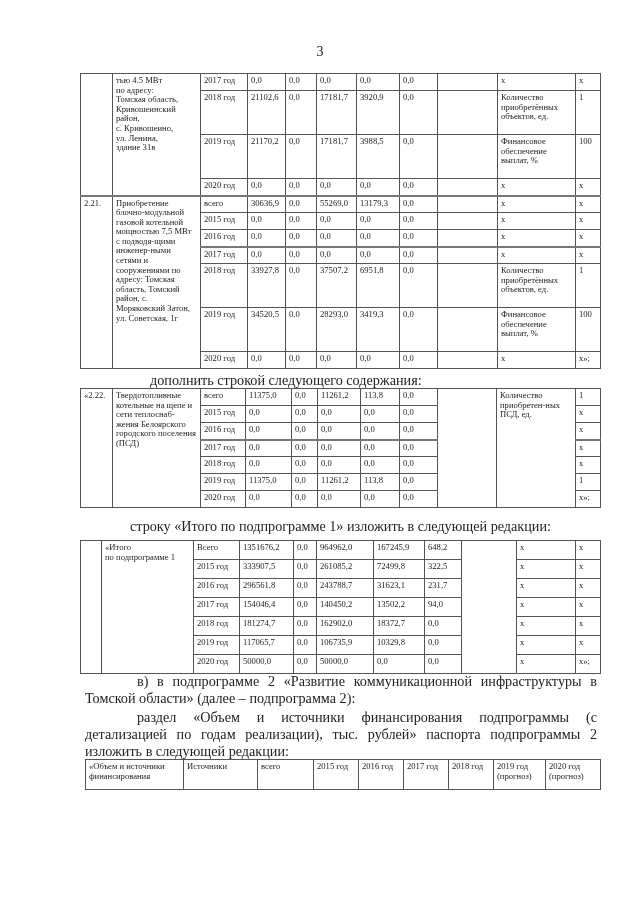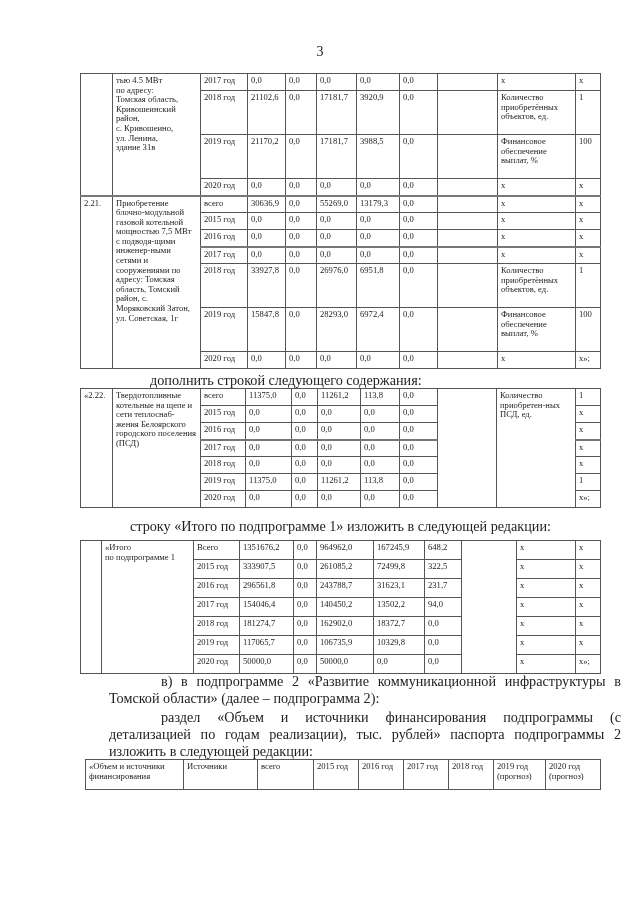--- a/index.html
+++ b/index.html
@@ -3,21 +3,21 @@
 <meta charset="utf-8">
 <style>
   html, body { margin:0; padding:0; background:#fff; }
   body { width:640px; height:905px; position:relative; overflow:hidden;
          font-family:"Liberation Serif", "DejaVu Serif", serif; color:#222; }
   .page-num { position:absolute; top:44px; left:0; width:640px; text-align:center; font-size:14px; }
   table.doc { position:absolute; border-collapse:collapse; table-layout:fixed; font-size:8.6px; line-height:9.6px; }
   table.doc td { border:1px solid #555; padding:2px 3px; vertical-align:top; overflow:hidden; }
   table.doc tr.thick td { border-top:2px solid #777; }
   .para { position:absolute; font-size:14.2px; line-height:17px; }
-  .para.indent { text-indent:52px;margin-left:24px; }
+  .para.indent { text-indent:52px; }
   .justify { text-align:justify; text-align-last:auto; }
 </style>
 </head>
 <body>
 
 <div class="page-num">3</div>
 
 <table class="doc" style="left:80px; top:73px; width:520px;">
   <colgroup>
     <col style="width:32px">
@@ -129,33 +129,33 @@
         <td>0,0</td>
         <td>0,0</td>
         <td></td>
         <td>x</td>
         <td>x</td>
       </tr>
       <tr style="height: 44px;">
         <td>2018 год</td>
         <td>33927,8</td>
         <td>0,0</td>
-        <td>26976,0</td>
+        <td>37507,2</td>
         <td>6951,8</td>
         <td>0,0</td>
         <td></td>
         <td>Количество приобретённых объектов, ед.</td>
         <td>1</td>
       </tr>
       <tr style="height: 44px;">
         <td>2019 год</td>
-        <td>15847,8</td>
+        <td>34520,5</td>
         <td>0,0</td>
         <td>28293,0</td>
-        <td>6972,4</td>
+        <td>3419,3</td>
         <td>0,0</td>
         <td></td>
         <td>Финансовое обеспечение выплат, %</td>
         <td>100</td>
       </tr>
       <tr style="height: 17px;">
         <td>2020 год</td>
         <td>0,0</td>
         <td>0,0</td>
         <td>0,0</td>

